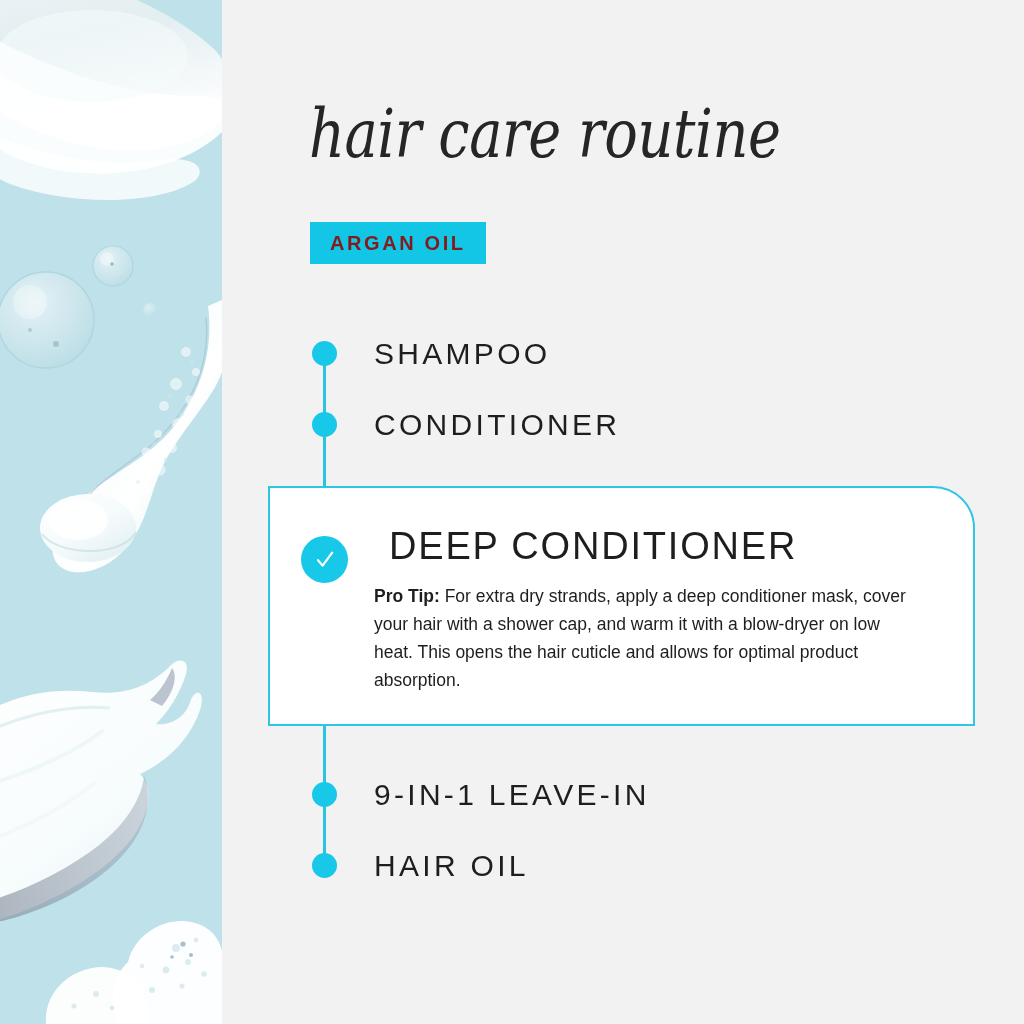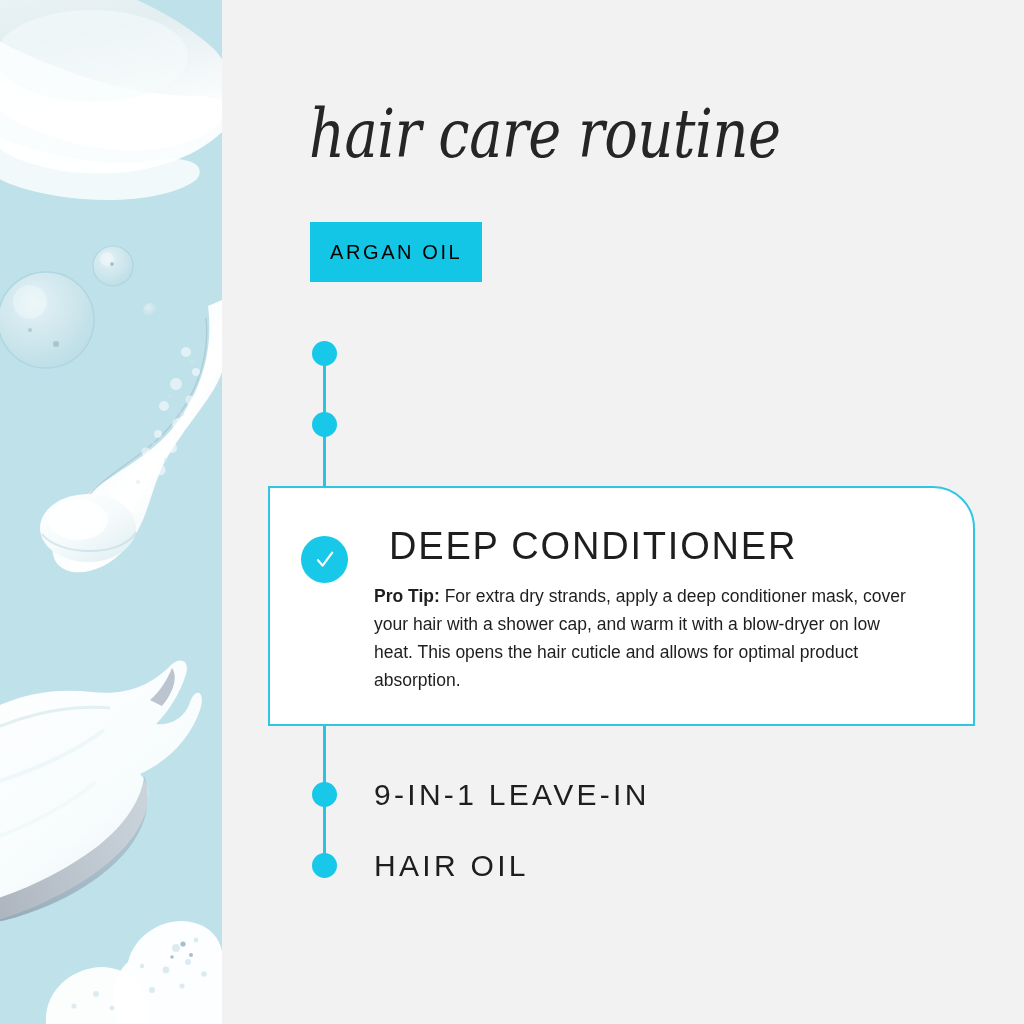--- a/index.html
+++ b/index.html
@@ -58,28 +58,28 @@
     white-space: nowrap;
     transform: scaleX(0.82);
     transform-origin: left top;
   }
 
   .badge {
     position: absolute;
     left: 88px;
     top: 222px;
     height: 42px;
-    padding: 9px 20px;
+    padding: 0 20px;
     display: flex;
     align-items: center;
     background: #14c6e6;
-    color: #000000;
+    color: #7f1d1d;
     font-size: 20px;
     letter-spacing: 2.6px;
-    font-weight: 400;
+    font-weight: 700;
   }
 
   
   .timeline-line {
     position: absolute;
     left: 101px;
     top: 352px;
     width: 3px;
     height: 518px;
     background: #2bc4e0;
@@ -310,22 +310,24 @@
 
   <div class="content">
 
     <div class="page-title">hair care routine</div>
 
     <div class="badge">ARGAN OIL</div>
 
     <div class="timeline-line"></div>
 
     <div class="step-dot s1-dot"></div>
+    <div class="step-label s1-label">SHAMPOO</div>
 
     <div class="step-dot s2-dot"></div>
+    <div class="step-label s2-label">CONDITIONER</div>
 
     <div class="highlight-card"></div>
 
     <div class="check-circle">
       <svg width="26" height="26" viewBox="0 0 26 26" aria-hidden="true">
         <path d="M6 13.2 L10.6 18.6 L20.2 5.6" fill="none" stroke="#ffffff" stroke-width="2.2" stroke-linecap="round" stroke-linejoin="round"></path>
       </svg>
     </div>
 
     <div class="card-heading">DEEP CONDITIONER</div>

